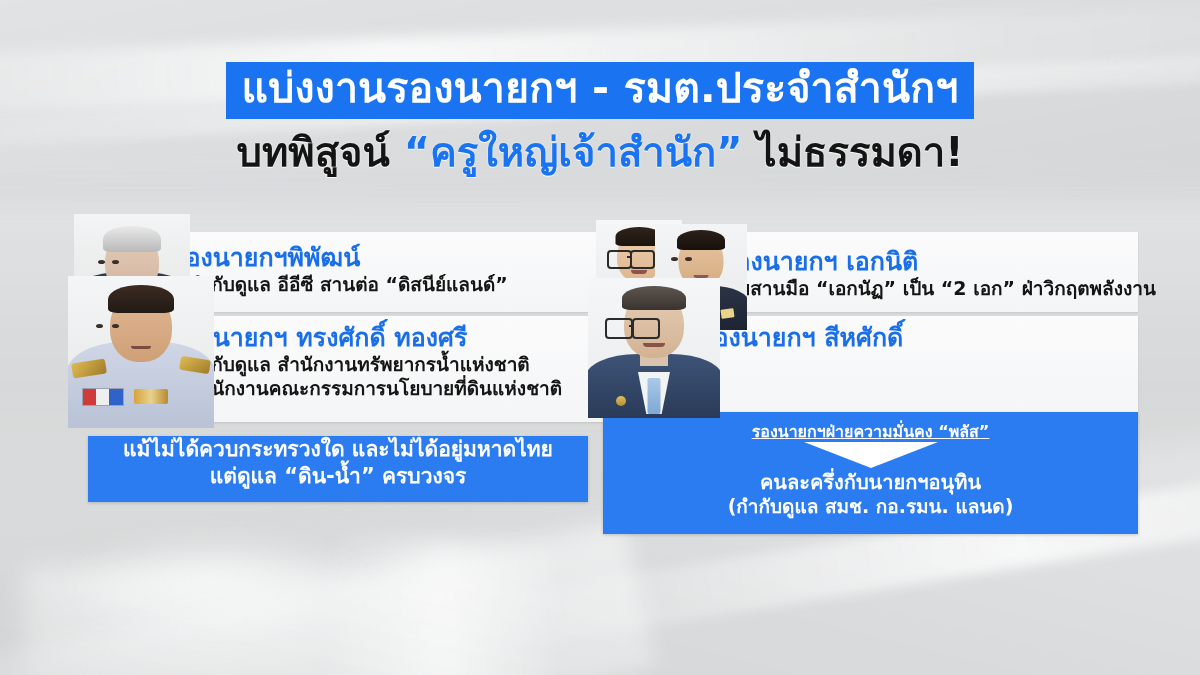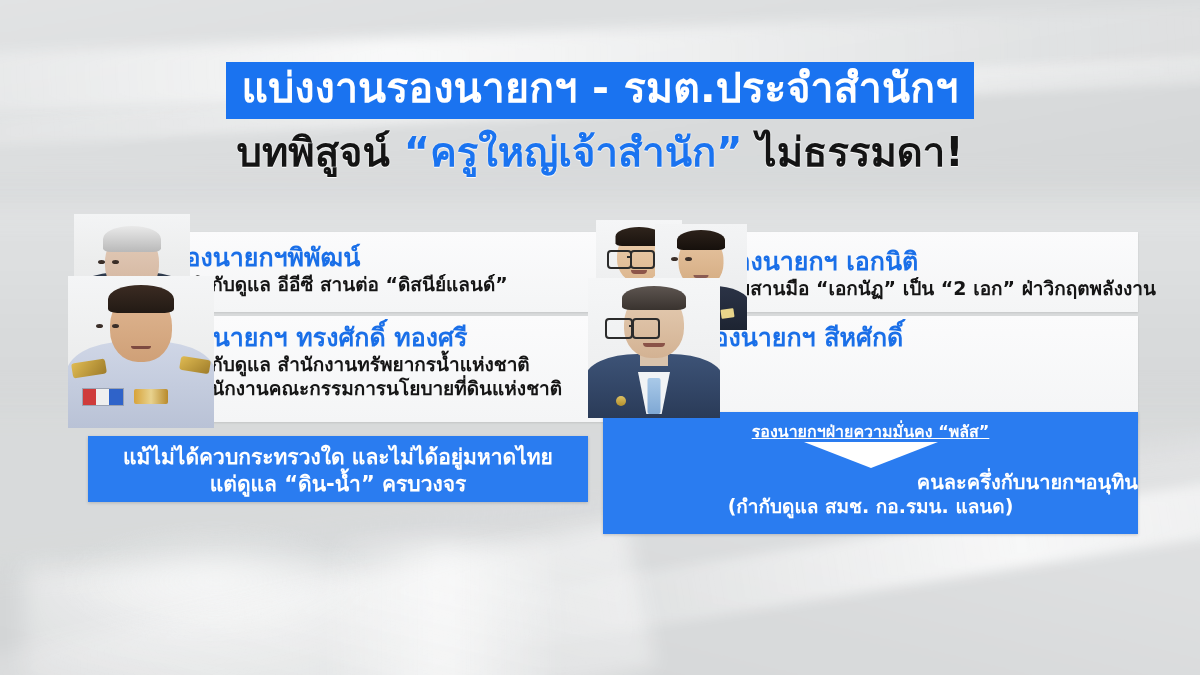--- a/index.html
+++ b/index.html
@@ -70,29 +70,29 @@
   .t-eknit{left:722px;top:248px;}
   .t-songsak{left:172px;top:324px;}
   .t-sihasak{left:700px;top:324px;}
 
   
   .bluebox{position:absolute;background:#2a7cf0;color:#fff;z-index:7;
       text-align:center;font-weight:bold;
       box-shadow:0 1px 3px rgba(0,0,0,.18);}
   .bb-left{left:88px;top:436px;width:500px;height:66px;}
   .bb-left .ln{font-size:21px;line-height:1.30;white-space:nowrap;}
-  .bb-left .inner{padding-top:8px;}
+  .bb-left .inner{}
 
   .bb-right{left:603px;top:412px;width:535px;height:122px;}
   .bb-right .inner{padding-top:10px;}
   .bb-right .rtitle{font-size:16px;line-height:1.2;white-space:nowrap;text-decoration:underline;}
   .bb-right .arrow{width:0;height:0;margin:1px auto 2px auto;
       border-left:67px solid transparent;border-right:67px solid transparent;
       border-top:26px solid #ffffff;}
-  .bb-right .rl1{font-size:20px;line-height:1.22;white-space:nowrap;text-align:right;}
+  .bb-right .rl1{font-size:20px;line-height:1.22;white-space:nowrap;}
   .bb-right .rl2{font-size:19px;line-height:1.22;white-space:nowrap;}
 
   
   .photo{position:absolute;overflow:hidden;z-index:8;}
   .ph-img{position:absolute;inset:0;}
 
   .ph1{left:74px;top:214px;width:116px;height:112px;}
   .ph2{left:68px;top:276px;width:146px;height:152px;}
   .ph3{left:596px;top:220px;width:86px;height:96px;}
   .ph4{left:655px;top:224px;width:92px;height:106px;}

